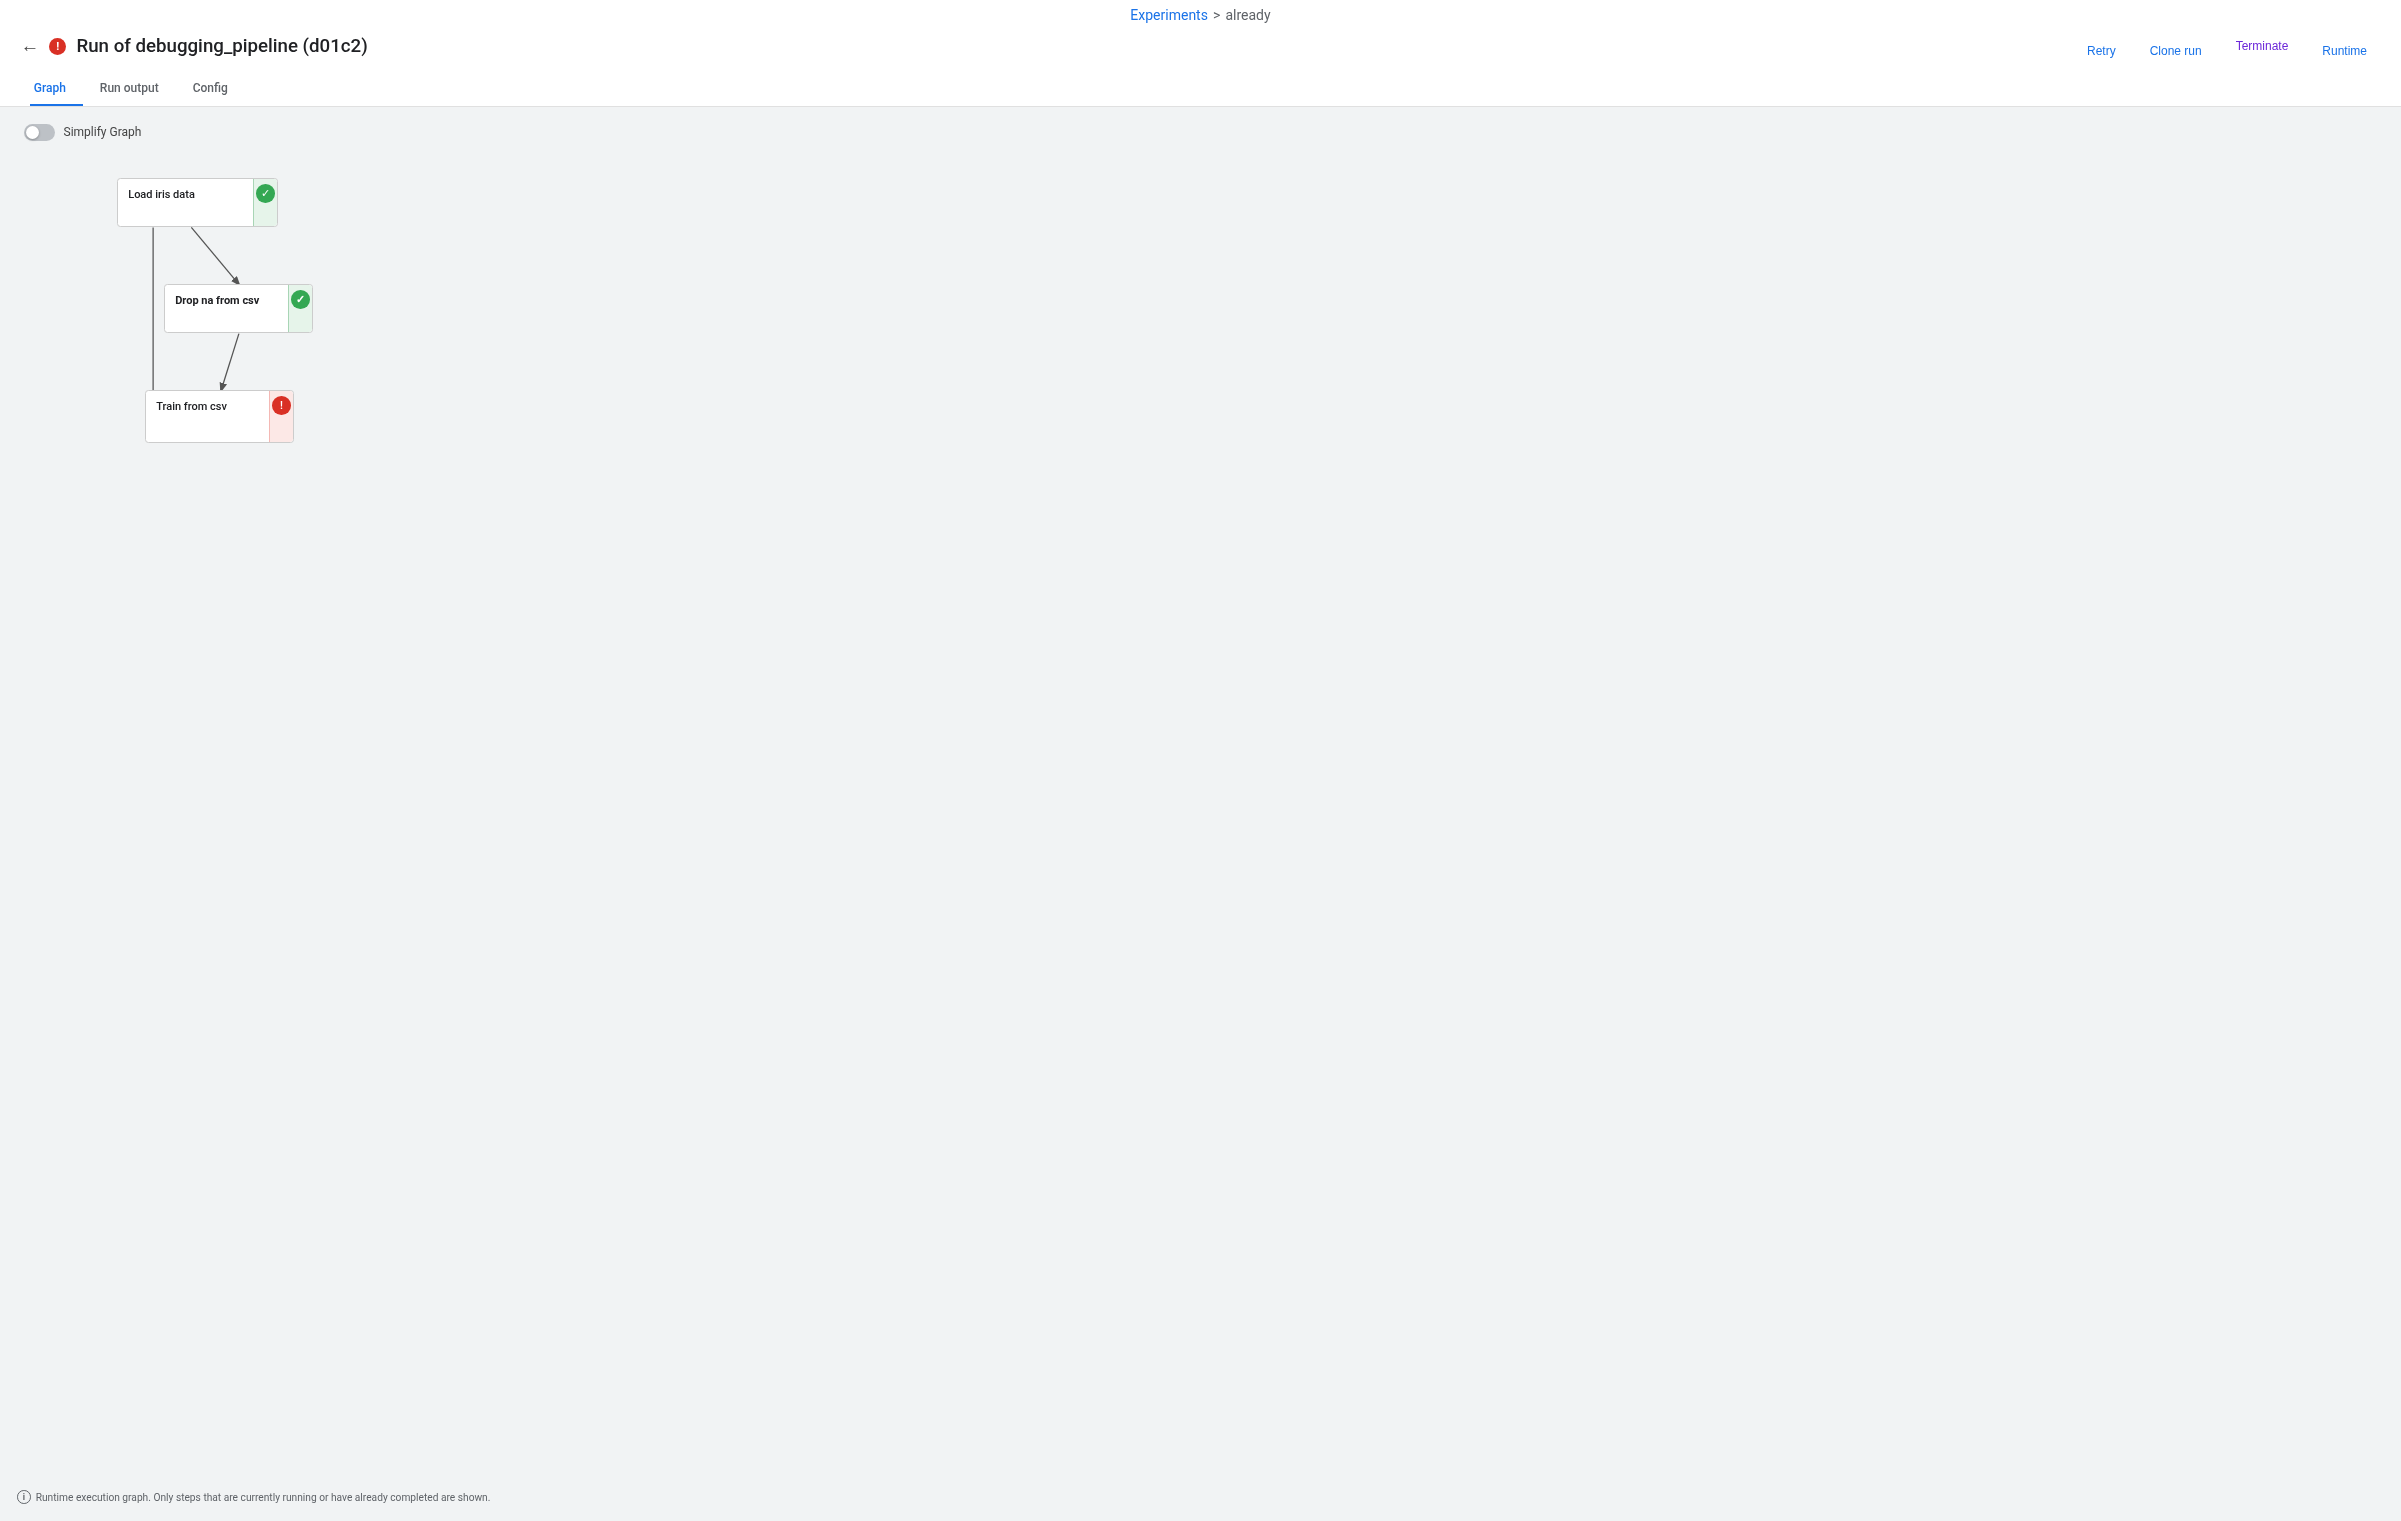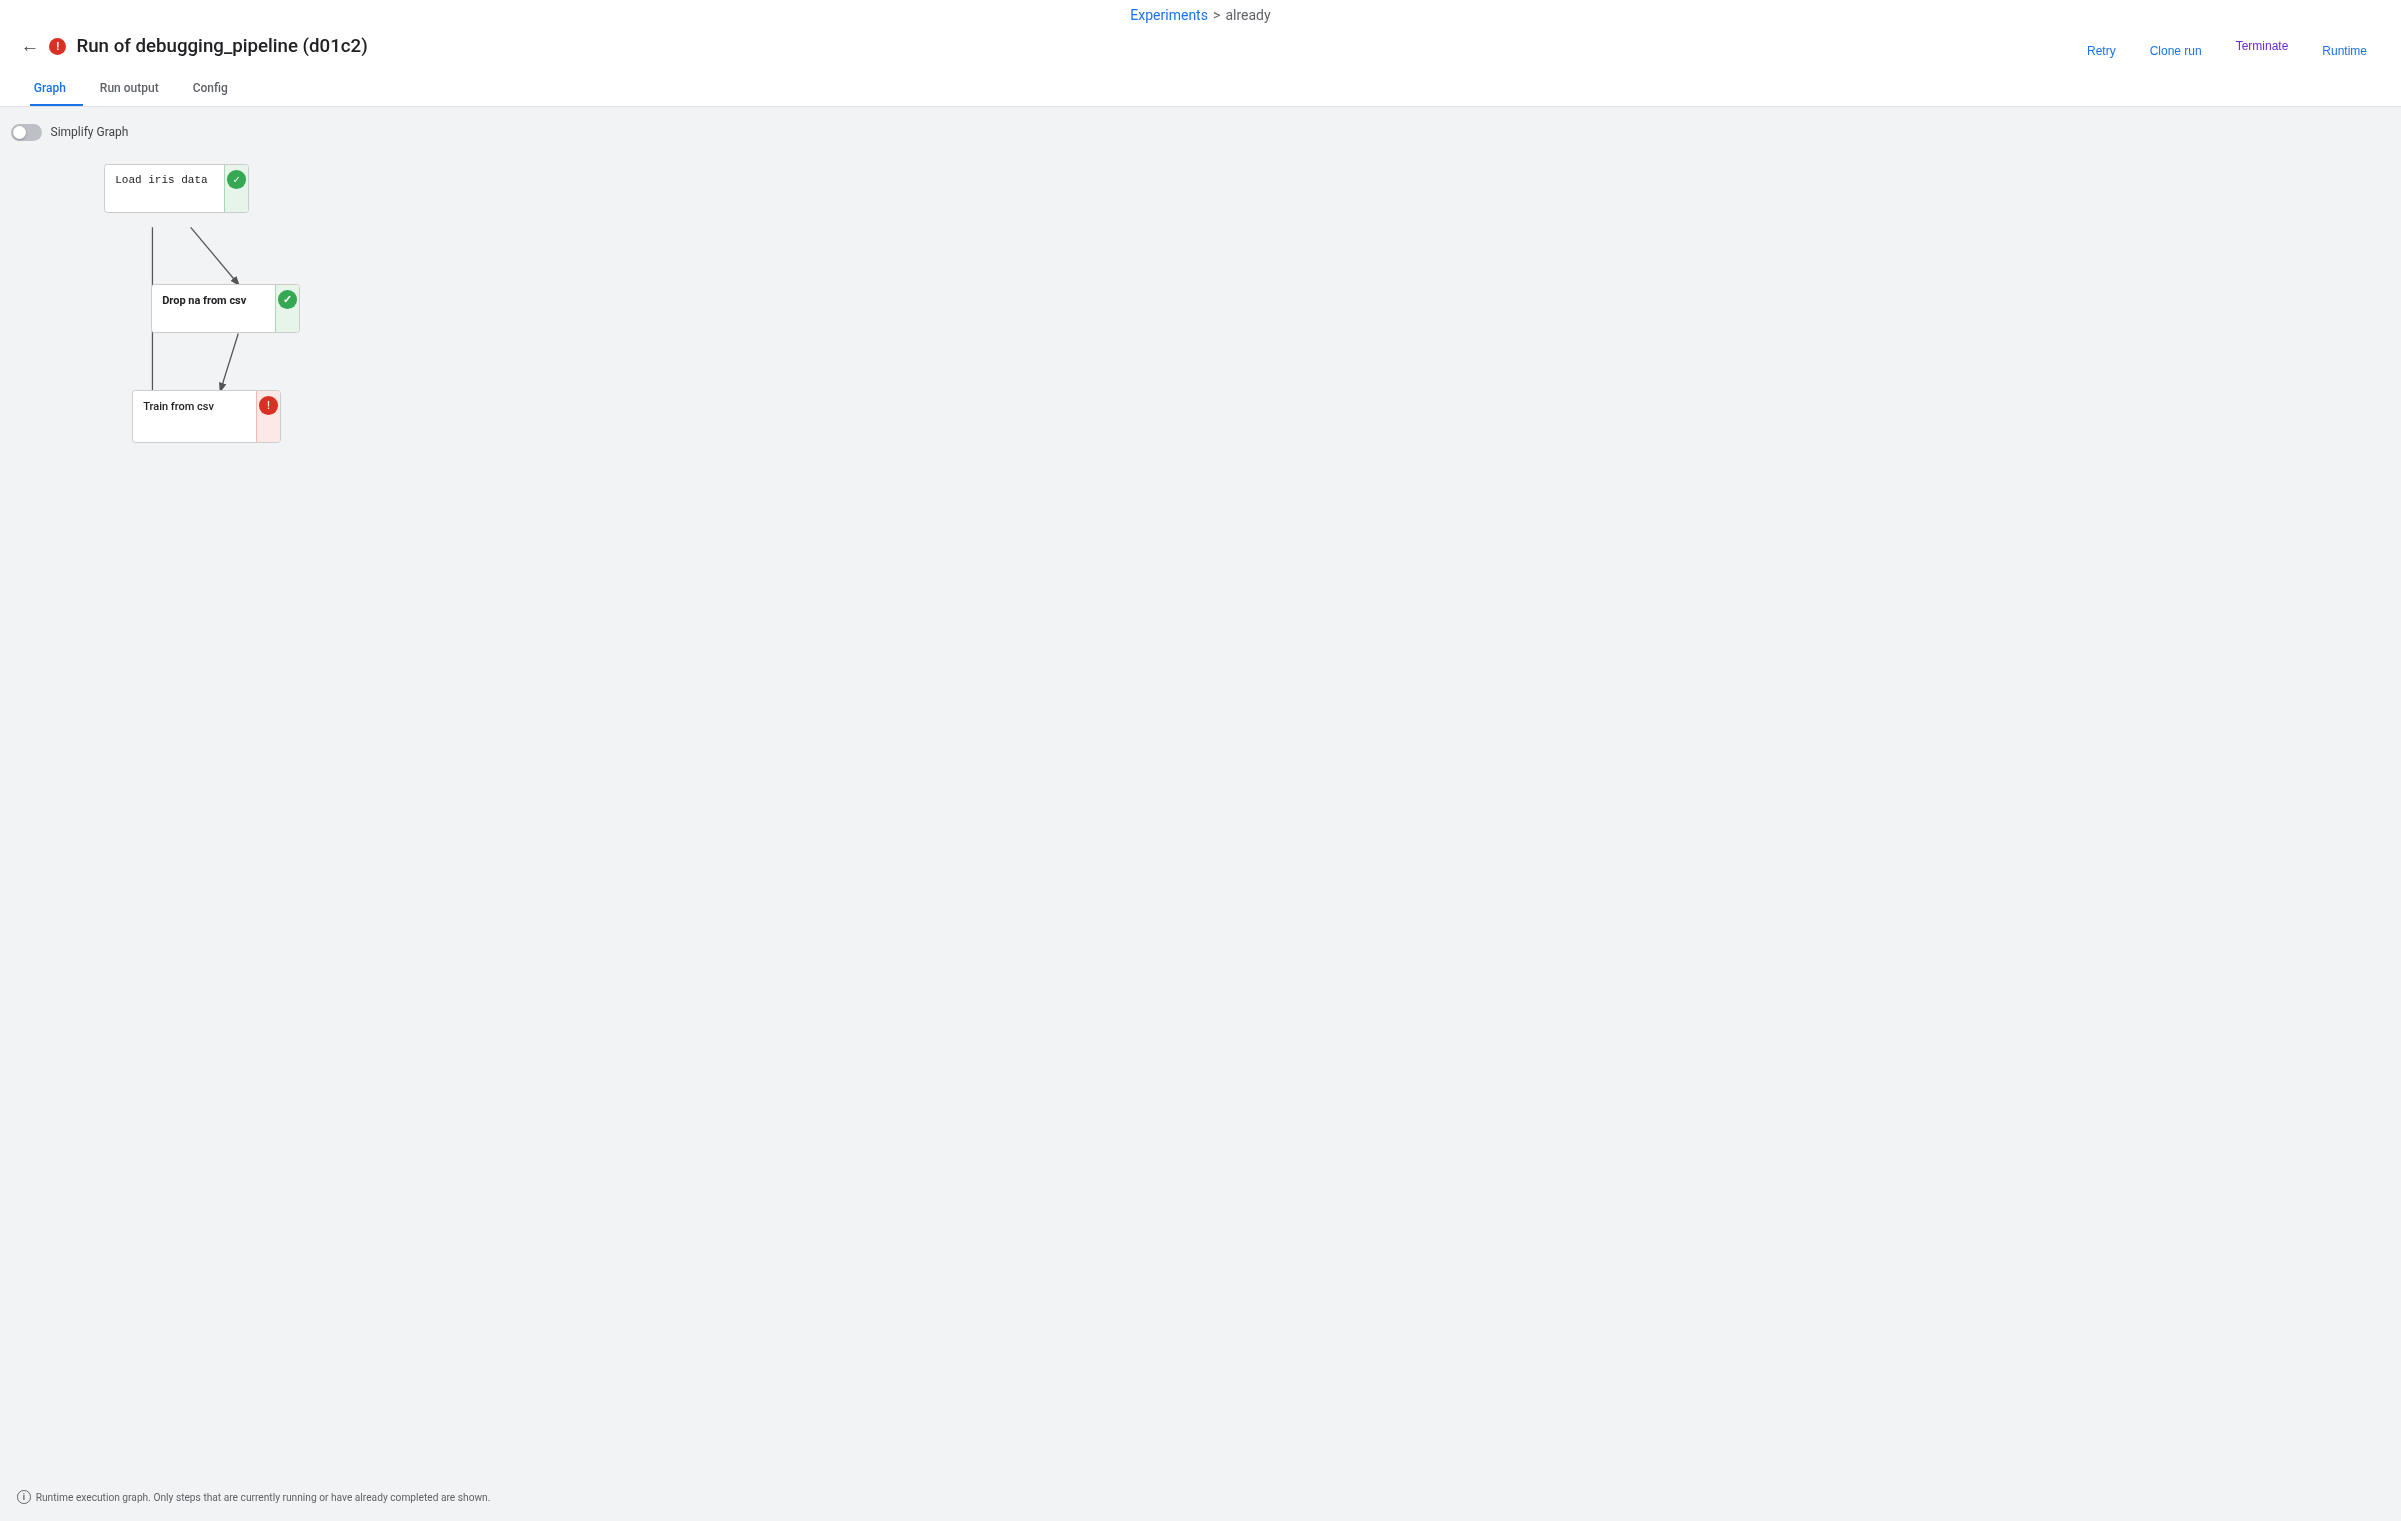--- a/index.html
+++ b/index.html
@@ -91,21 +91,21 @@
       cursor: pointer;
       border-bottom: 2.5px solid transparent;
       margin-right: 13.6px;
     }
     .tab.active {
       color: #1a73e8;
       border-bottom: 2.5px solid #1a73e8;
       margin-left: 10px;
     }
     .main-content {
-      padding: 17px 11px;
+      padding: 17px 24px;
       min-height: calc(100vh - 110px);
       position: relative;
     }
     .simplify-row {
       display: flex;
       align-items: center;
       gap: 8.5px;
       margin-bottom: 20.4px;
     }
     .toggle {
@@ -285,21 +285,21 @@
 
       <line x1="253" y1="203" x2="232" y2="270" stroke="#555" stroke-width="1.5" marker-end="url(#arrow)"></line>
 
       <defs>
         <marker id="arrow" markerWidth="8" markerHeight="8" refX="6" refY="3" orient="auto">
           <path d="M0,0 L0,6 L8,3 z" fill="#555"></path>
         </marker>
       </defs>
     </svg>
 
-    <div class="node node-success" style="left:93px; top:3px; width:145px; min-height:49px;font-family:Liberation Mono, monospace;">
+    <div class="node node-success" style="left:93px; top:17px; width:161px; min-height:49px;">
       <span class="node-label">Load iris data</span>
       <div class="status-bar">
         <div class="node-status success" style="margin:5.1px auto 0; width:18.7px; height:18.7px;">✓</div>
       </div>
     </div>
 
     <div class="node node-success" style="left:140px; top:123px; width:149px; min-height:49px;font-weight:bold;">
       <span class="node-label">Drop na from csv</span>
       <div class="status-bar">
         <div class="node-status success" style="margin:5.1px auto 0; width:18.7px; height:18.7px;">✓</div>

